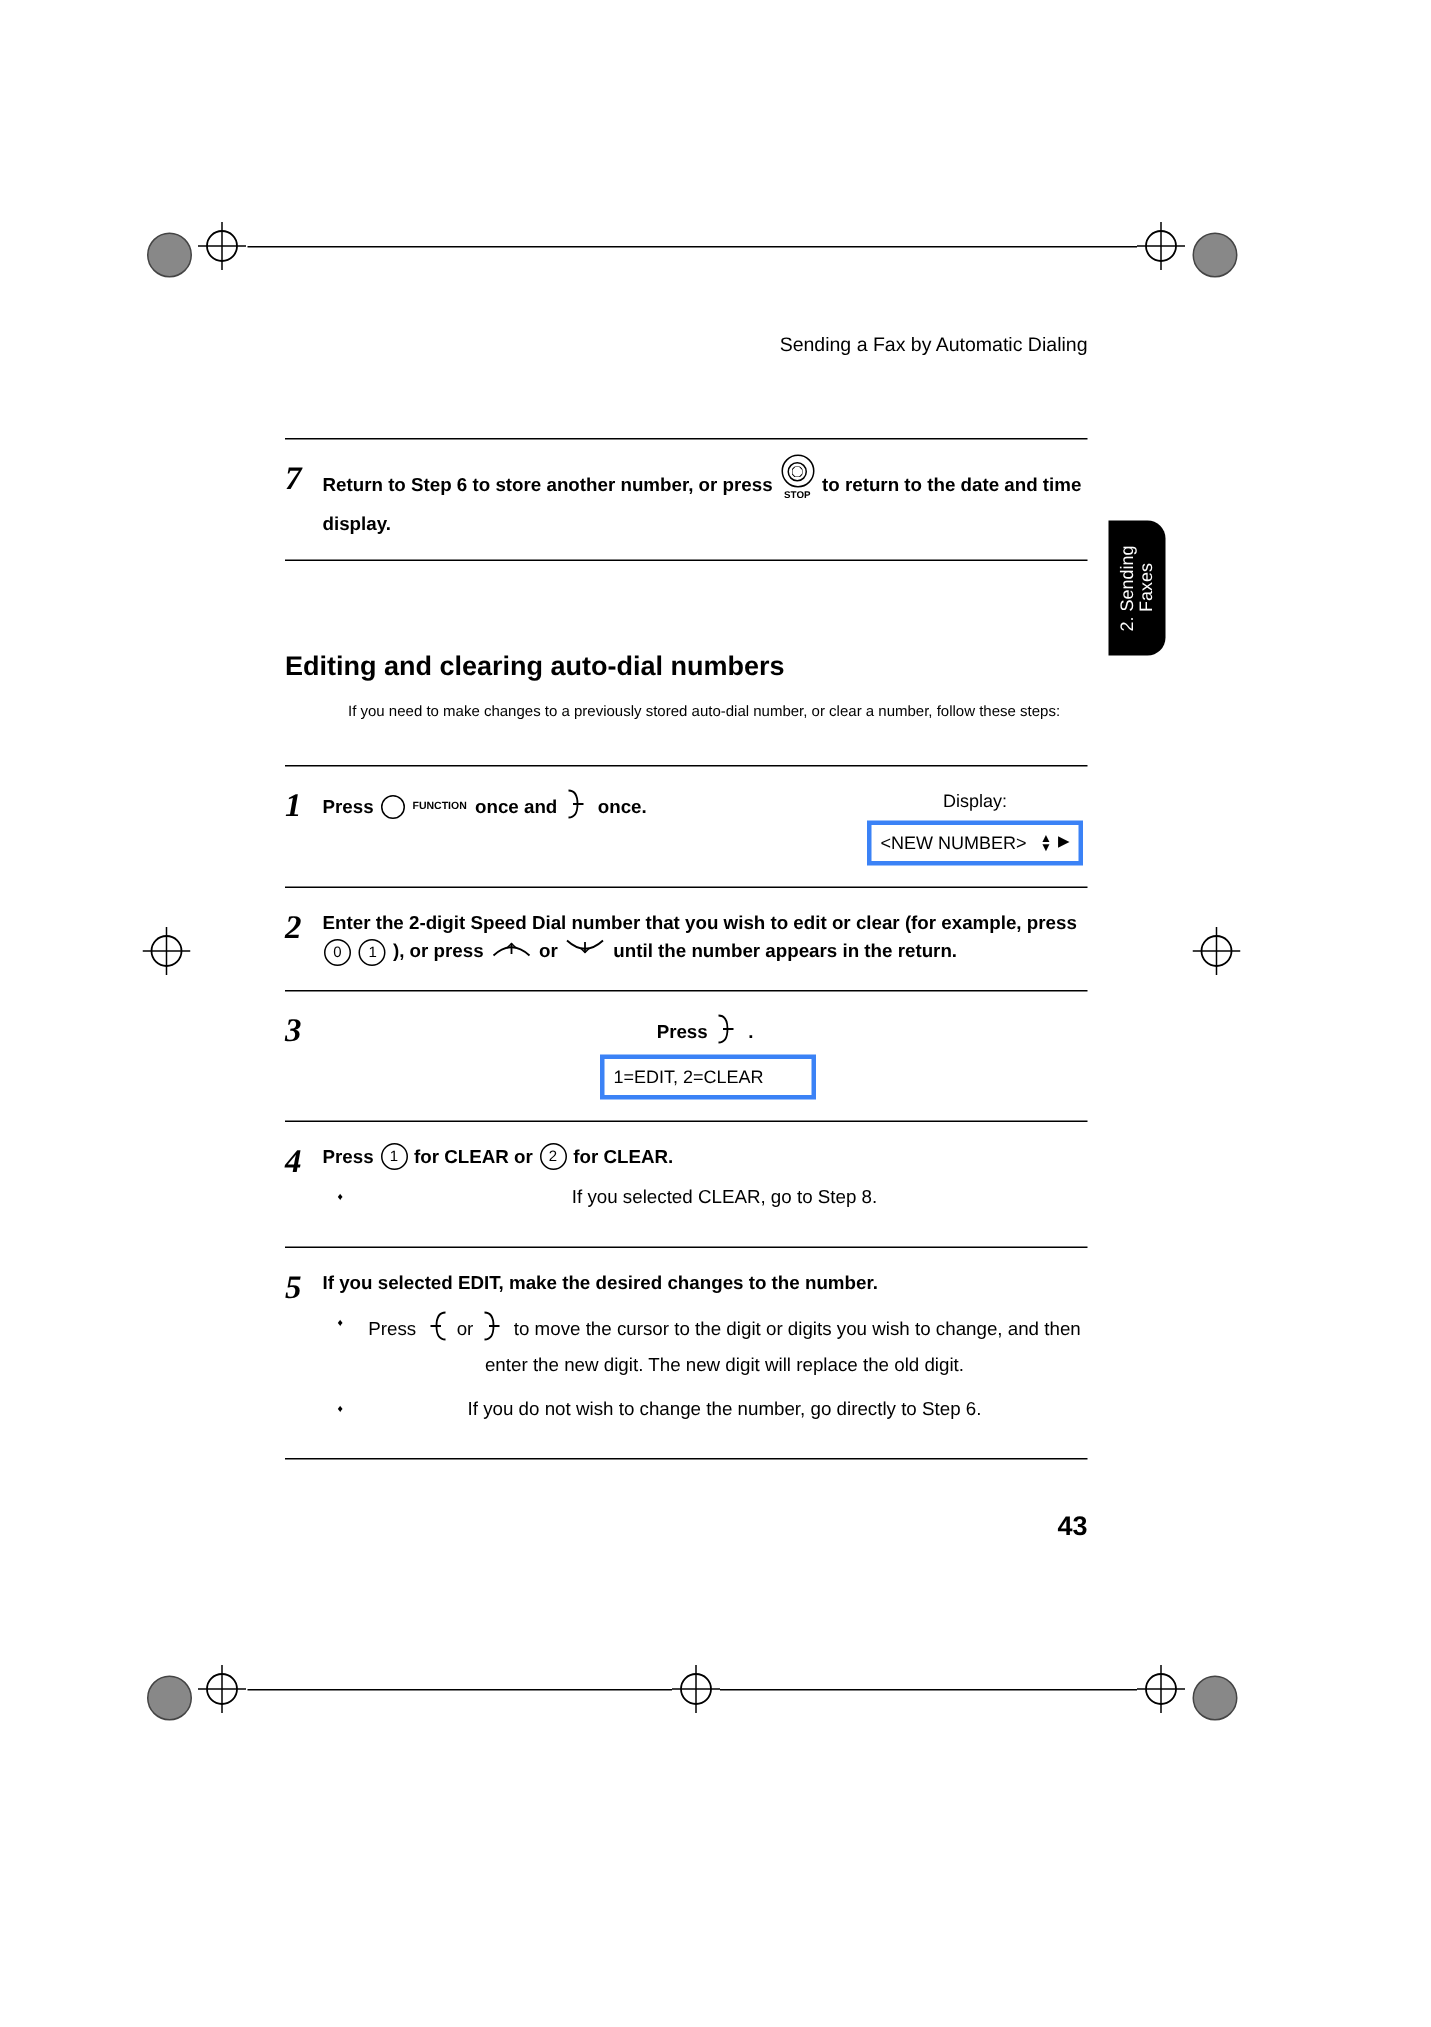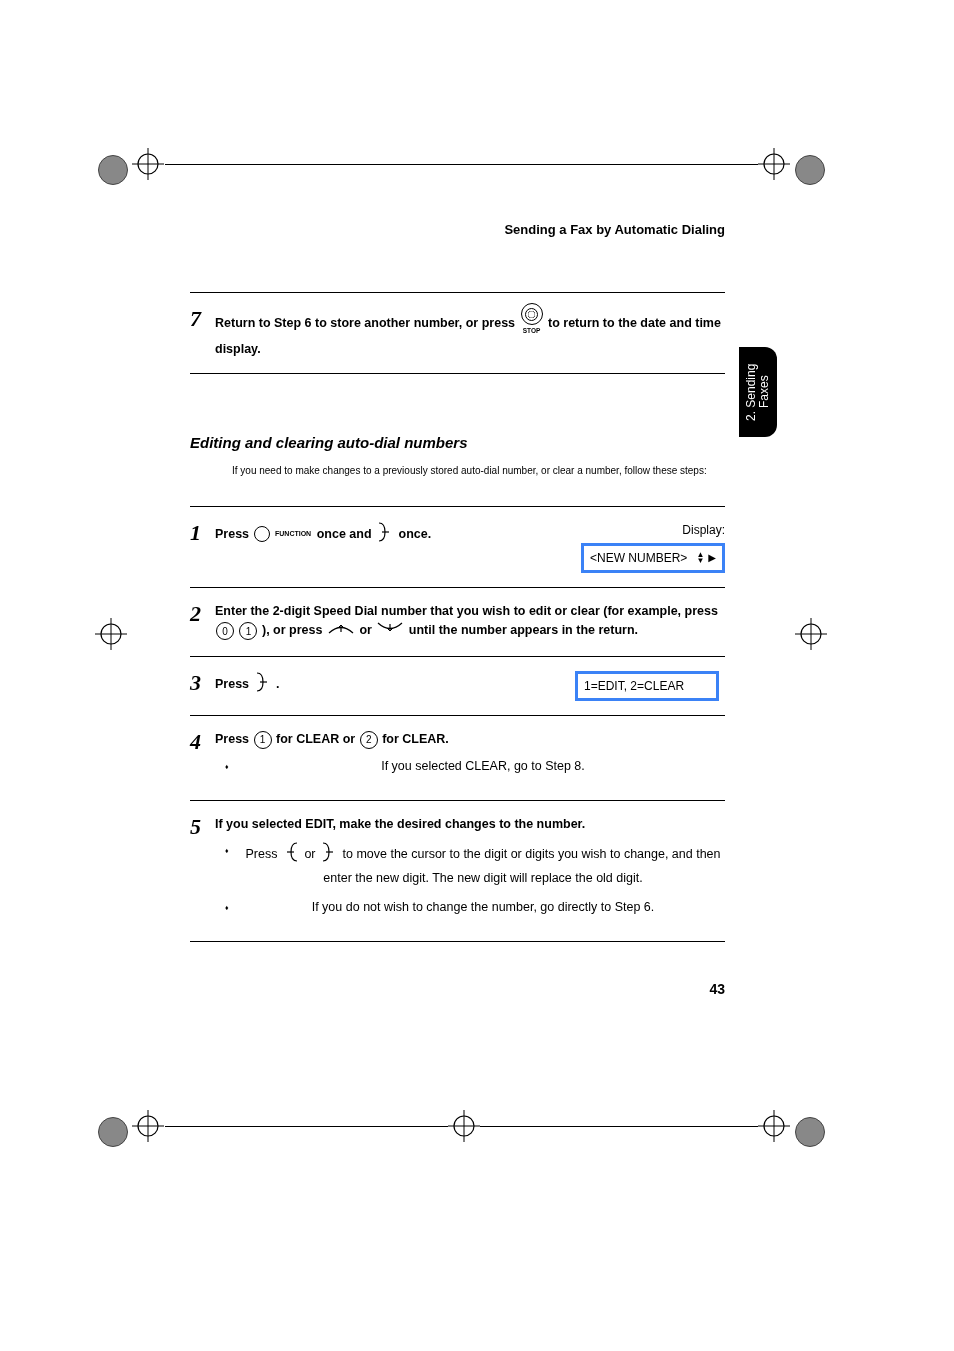--- a/index.html
+++ b/index.html
@@ -19,21 +19,20 @@
   .content {
     position: absolute;
     left: 190px;
     top: 222px;
     width: 535px;
   }
   .header {
     text-align: right;
     font-size: 13px;
     margin-bottom: 55px;
-    font-weight: bold;
   }
   .side-tab {
     position: absolute;
     left: 739px;
     top: 347px;
     width: 38px;
     height: 90px;
     background: #000;
     color: #fff;
     border-top-right-radius: 12px;
@@ -70,23 +69,22 @@
     line-height: 1.5;
   }
   .step-body b, .step-body .bold {
     font-weight: bold;
   }
   .last-border {
     border-bottom: 1.5px solid #000;
   }
   .section-title {
     font-family: Arial, Helvetica, sans-serif;
-    font-style: italic;
-    font-weight: bold;
-    font-size: 15px;
+    font-weight: bold;
+    font-size: 18px;
     margin-top: 60px;
     margin-bottom: 12px;
   }
   .intro {
     margin-left: 42px;
     margin-bottom: 28px;
     font-size: 10px;
     line-height: 1.5;
   }
   .display-label {
@@ -103,21 +101,21 @@
     min-width: 126px;
   }
   .display-col {
     flex: none;
     width: 150px;
     margin-left: 10px;
   }
   .display-col-top {
     display:flex;
     flex-direction:column;
-    align-items:flex-end;
+    align-items:center;
   }
   .bullet-list {
     list-style: none;
     padding: 0;
     margin: 8px 0 0 10px;
     text-align: center;
   }
   .bullet-list li {
     position: relative;
     padding-left: 16px;
@@ -130,21 +128,21 @@
     font-size: 7px;
     position: absolute;
     left: 0;
     top: 5px;
   }
   .page-num {
     position: absolute;
     right: 0;
     bottom: -55px;
     font-weight: bold;
-    font-size: 14px;
+    font-size: 18px;
   }
   
   .btn-circle {
     display: inline-block;
     width: 16px;
     height: 16px;
     border: 1.2px solid #000;
     border-radius: 50%;
     vertical-align: middle;
     position: relative;
@@ -348,21 +346,21 @@
                 <line x1="14" y1="4" x2="14" y2="11" stroke="#000" stroke-width="1.2"></line>
                 <polyline points="11,8 14,11 17,8" fill="none" stroke="#000" stroke-width="1"></polyline>
               </svg></span>
           <span> until the number appears in the return.</span>
         </b>
       </div>
     </div>
 
     <div class="step">
       <div class="step-num">3</div>
-      <div class="step-body" style="display:flex;align-items:flex-start;">
+      <div class="step-body" style="display:flex;align-items:center;flex-direction:column;">
         <div style="flex:1;">
           <b>
             <span>Press </span>
             <span class="arr-btn"><svg width="18" height="22" viewBox="0 0 18 22">
                   <path d="M3 2 Q 9 2 9 11 Q 9 20 3 20" fill="none" stroke="#000" stroke-width="1.2"></path>
                   <line x1="6" y1="11" x2="13" y2="11" stroke="#000" stroke-width="1.2"></line>
                 </svg></span>
             <span>.</span>
           </b>
         </div>

